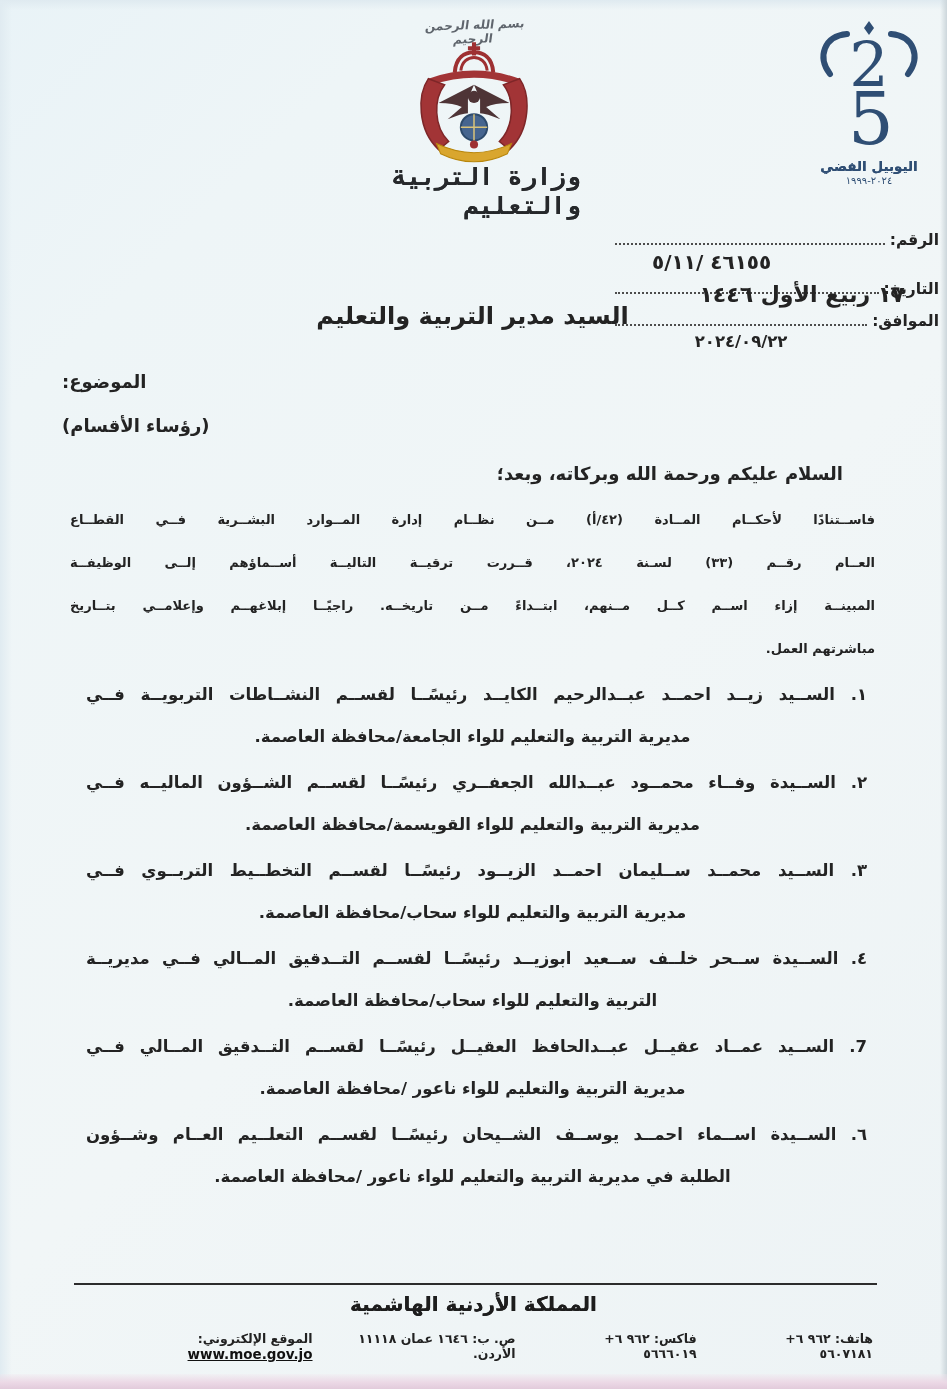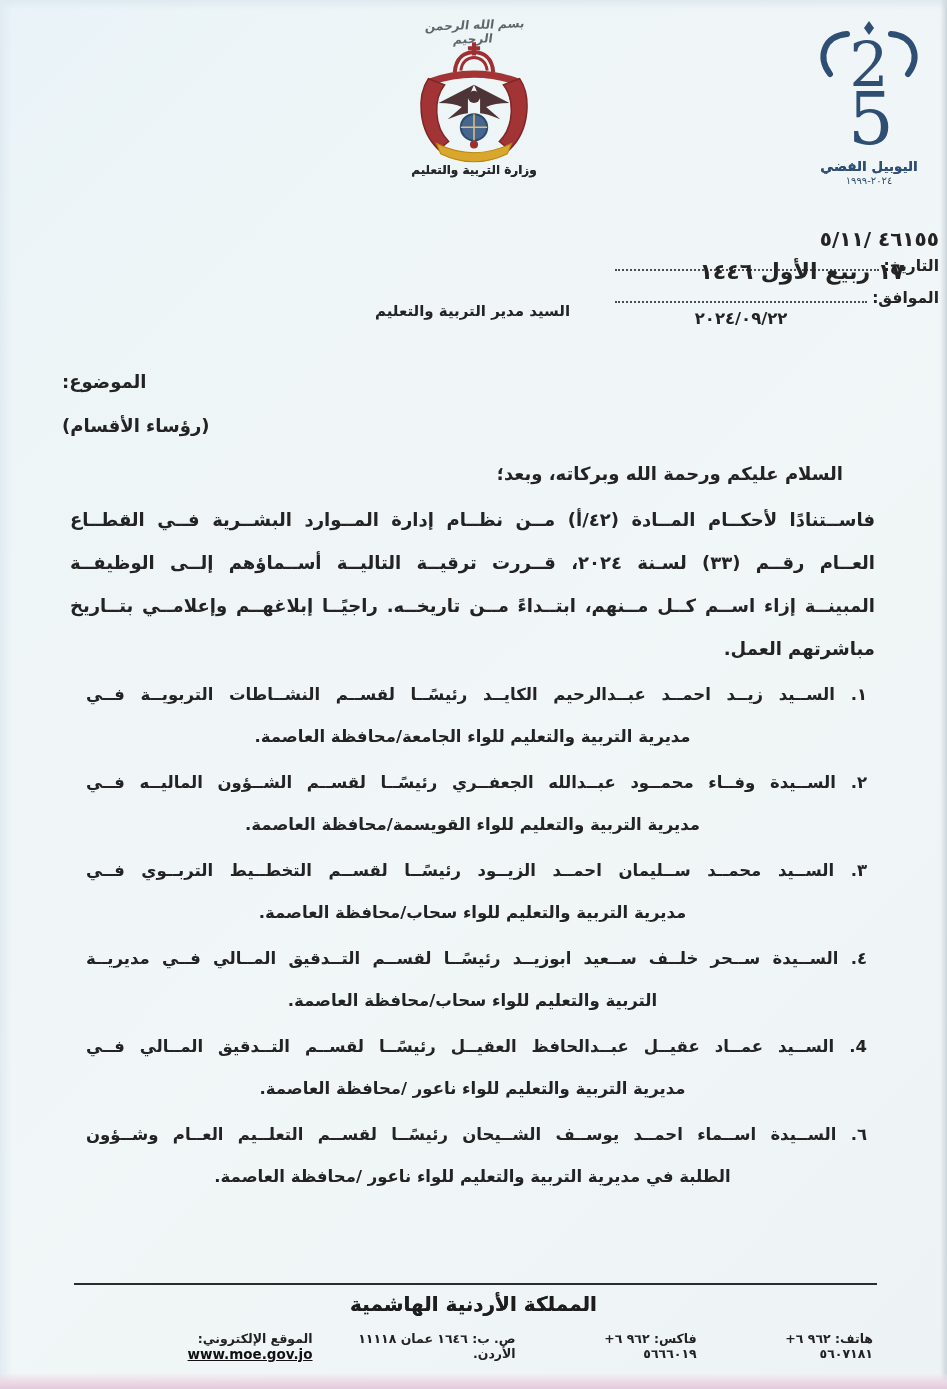--- a/index.html
+++ b/index.html
@@ -19,50 +19,50 @@
     background:linear-gradient(to left,#ccd6db, rgba(204,214,219,0)); }
   .edge-bottom { position:absolute; bottom:0; left:0; right:0; height:15px;
     background:linear-gradient(to bottom, rgba(242,230,238,.25), #ecd9e6 55%, #e2cbdb 100%); }
 
   #bismillah { position:absolute; top:18px; left:404px; width:140px; text-align:center;
     font-size:12px; font-weight:bold; color:#474d55; opacity:.85;
     transform:skewX(-10deg) rotate(-2deg); }
 
   #crest { position:absolute; top:40px; left:398px; }
 
-  #ministry-name { position:absolute; top:163px; left:368px; width:212px; text-align:center;
-    font-size:12px; font-weight:bold; color:#26282b; letter-spacing:.3px;
-    text-shadow:0 0 .6px #26282b; }
+  #ministry-name { position:absolute; top:163px; left:368px; width:212px; 
+    font-size:24px; font-weight:bold; color:#26282b; letter-spacing:.3px;
+    text-shadow:0 0 .6px #26282b;font-family:Liberation Mono, monospace; }
 
   #jubilee { position:absolute; top:20px; left:802px; width:134px; text-align:center; color:#2f4e74; }
   #jubilee .jubilee-label { font-size:13.5px; font-weight:bold; margin-top:2px;
     text-shadow:0 0 .5px #2f4e74; }
   #jubilee .jubilee-years { font-size:10px; letter-spacing:3px; margin-top:1px; direction:ltr; }
 
   #ref-block { position:absolute; top:226px; right:8px; width:332px; }
   .ref-row { display:flex; align-items:flex-end; height:23px; }
   .ref-label { font-weight:bold; font-size:15.5px; white-space:nowrap; }
   .dots { flex:1; border-bottom:2px dotted #4c4c4c; margin:0 5px 4px 8px; height:2px;
     display:flex; justify-content:center; }
-  .ref-number { text-align:right; padding-left:45px; font-size:20px; font-weight:bold;
+  .ref-number { text-align:left; padding-left:45px; font-size:20px; font-weight:bold;
     height:26px; line-height:26px; }
   .ref-date { text-align:center; padding-left:58px; font-size:22px; font-weight:bold;
     margin-top:-15px; height:24px; line-height:24px; }
   .ref-greg { position:relative; top:10px; font-size:16.5px; font-weight:bold;
     padding:0 6px; line-height:16px; }
 
   #recipient { position:absolute; top:302px; left:300px; width:345px; text-align:center;
-    font-size:15px; font-weight:bold; }
+    font-size:24px; font-weight:bold; }
 
   #subject { position:absolute; top:371px; left:62px; width:300px; }
   #subject div { text-align:left; font-weight:bold; font-size:18px; height:44px; }
 
   #greeting { position:absolute; top:463px; right:104px; font-size:18px; font-weight:bold; }
 
-  #intro { position:absolute; top:504px; left:70px; right:72px; font-size:18px; font-weight:bold; }
+  #intro { position:absolute; top:504px; left:70px; right:72px; font-size:13px; font-weight:bold; }
   .jline { text-align:justify; text-align-last:justify; -moz-text-align-last:justify;
     height:43px; line-height:31px; overflow:hidden; }
   .jline.last { text-align-last:right; }
 
   #items { position:absolute; top:679px; left:70px; right:72px; font-size:16.5px; font-weight:bold; }
   .item { margin-bottom:3px; }
   .item .l1 { text-align:justify; text-align-last:justify; -moz-text-align-last:justify;
     height:43px; line-height:31px; overflow:hidden; padding:0 8px 0 16px; }
   .item .l2 { text-align:center; height:42px; line-height:30px; overflow:hidden; }
 
@@ -111,20 +111,24 @@
       <path d="M16 54 C3 37 10 16 33 14" stroke="#2f4e74" stroke-width="6" fill="none" stroke-linecap="round"></path>
       <path d="M94 54 C107 37 100 16 77 14" stroke="#2f4e74" stroke-width="6" fill="none" stroke-linecap="round"></path>
       <text x="55" y="66" font-size="62" text-anchor="middle" fill="#2f4e74" font-family="DejaVu Serif, serif">2</text>
       <text x="57" y="124" font-size="72" text-anchor="middle" fill="#2f4e74" font-family="DejaVu Serif, serif">5</text>
     </svg>
     <div class="jubilee-label">اليوبيل الفضي</div>
     <div class="jubilee-years">٢٠٢٤-١٩٩٩</div>
   </div>
 
   <div id="ref-block">
+    <div class="ref-row">
+      <span class="ref-label">الرقم:</span>
+      <span class="dots"></span>
+    </div>
     <div class="ref-number" dir="ltr">٤٦١٥٥ /٥/١١</div>
     <div class="ref-row">
       <span class="ref-label">التاريخ:</span>
       <span class="dots"></span>
     </div>
     <div class="ref-date">١٧ ربيع الأول ١٤٤٦</div>
     <div class="ref-row">
       <span class="ref-label">الموافق:</span>
       <span class="dots">
         <span class="ref-greg" dir="ltr">٢٠٢٤/٠٩/٢٢</span>
@@ -159,21 +163,21 @@
     </div>
     <div class="item">
       <div class="l1">٣. الســيد محمــد ســليمان احمــد الزيــود رئيسًــا لقســم التخطــيط التربــوي فــي</div>
       <div class="l2">مديرية التربية والتعليم للواء سحاب/محافظة العاصمة.</div>
     </div>
     <div class="item">
       <div class="l1">٤. الســيدة ســحر خلــف ســعيد ابوزيــد رئيسًــا لقســم التــدقيق المــالي فــي مديريــة</div>
       <div class="l2">التربية والتعليم للواء سحاب/محافظة العاصمة.</div>
     </div>
     <div class="item">
-      <div class="l1">4. الســيد عمــاد عقيــل عبــدالحافظ العقيــل رئيسًــا لقســم التــدقيق المــالي فــي</div>
+      <div class="l1">7. الســيد عمــاد عقيــل عبــدالحافظ العقيــل رئيسًــا لقســم التــدقيق المــالي فــي</div>
       <div class="l2">مديرية التربية والتعليم للواء ناعور /محافظة العاصمة.</div>
     </div>
     <div class="item">
       <div class="l1">٦. الســيدة اســماء احمــد يوســف الشــيحان رئيسًــا لقســم التعلــيم العــام وشــؤون</div>
       <div class="l2">الطلبة في مديرية التربية والتعليم للواء ناعور /محافظة العاصمة.</div>
     </div>
   </div>
 
   <div id="footer-rule"></div>
   <div id="kingdom">المملكة الأردنية الهاشمية</div>

